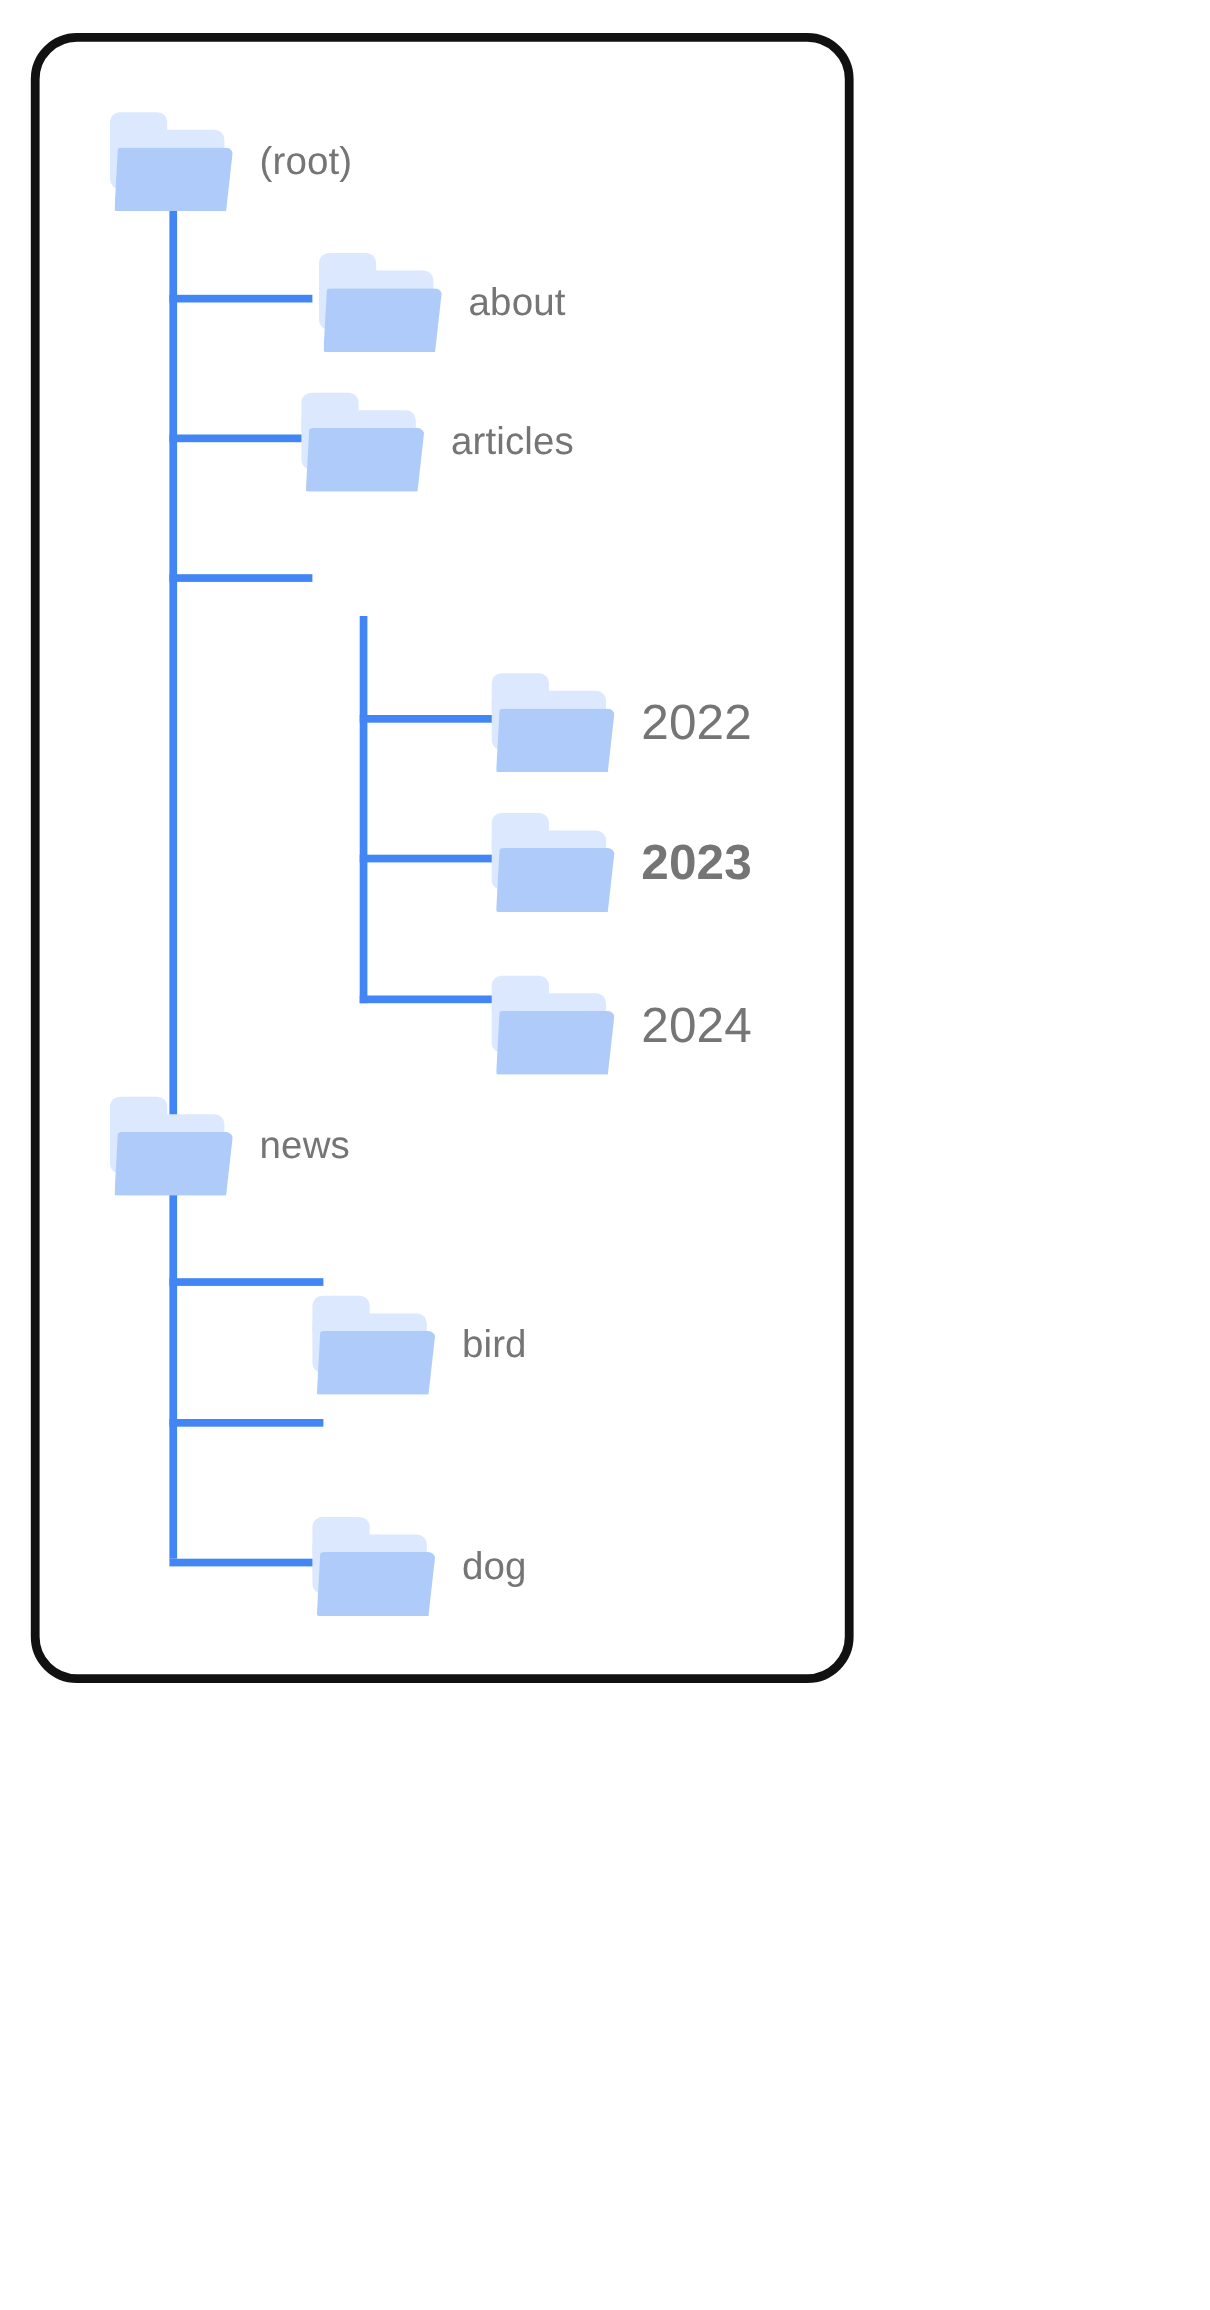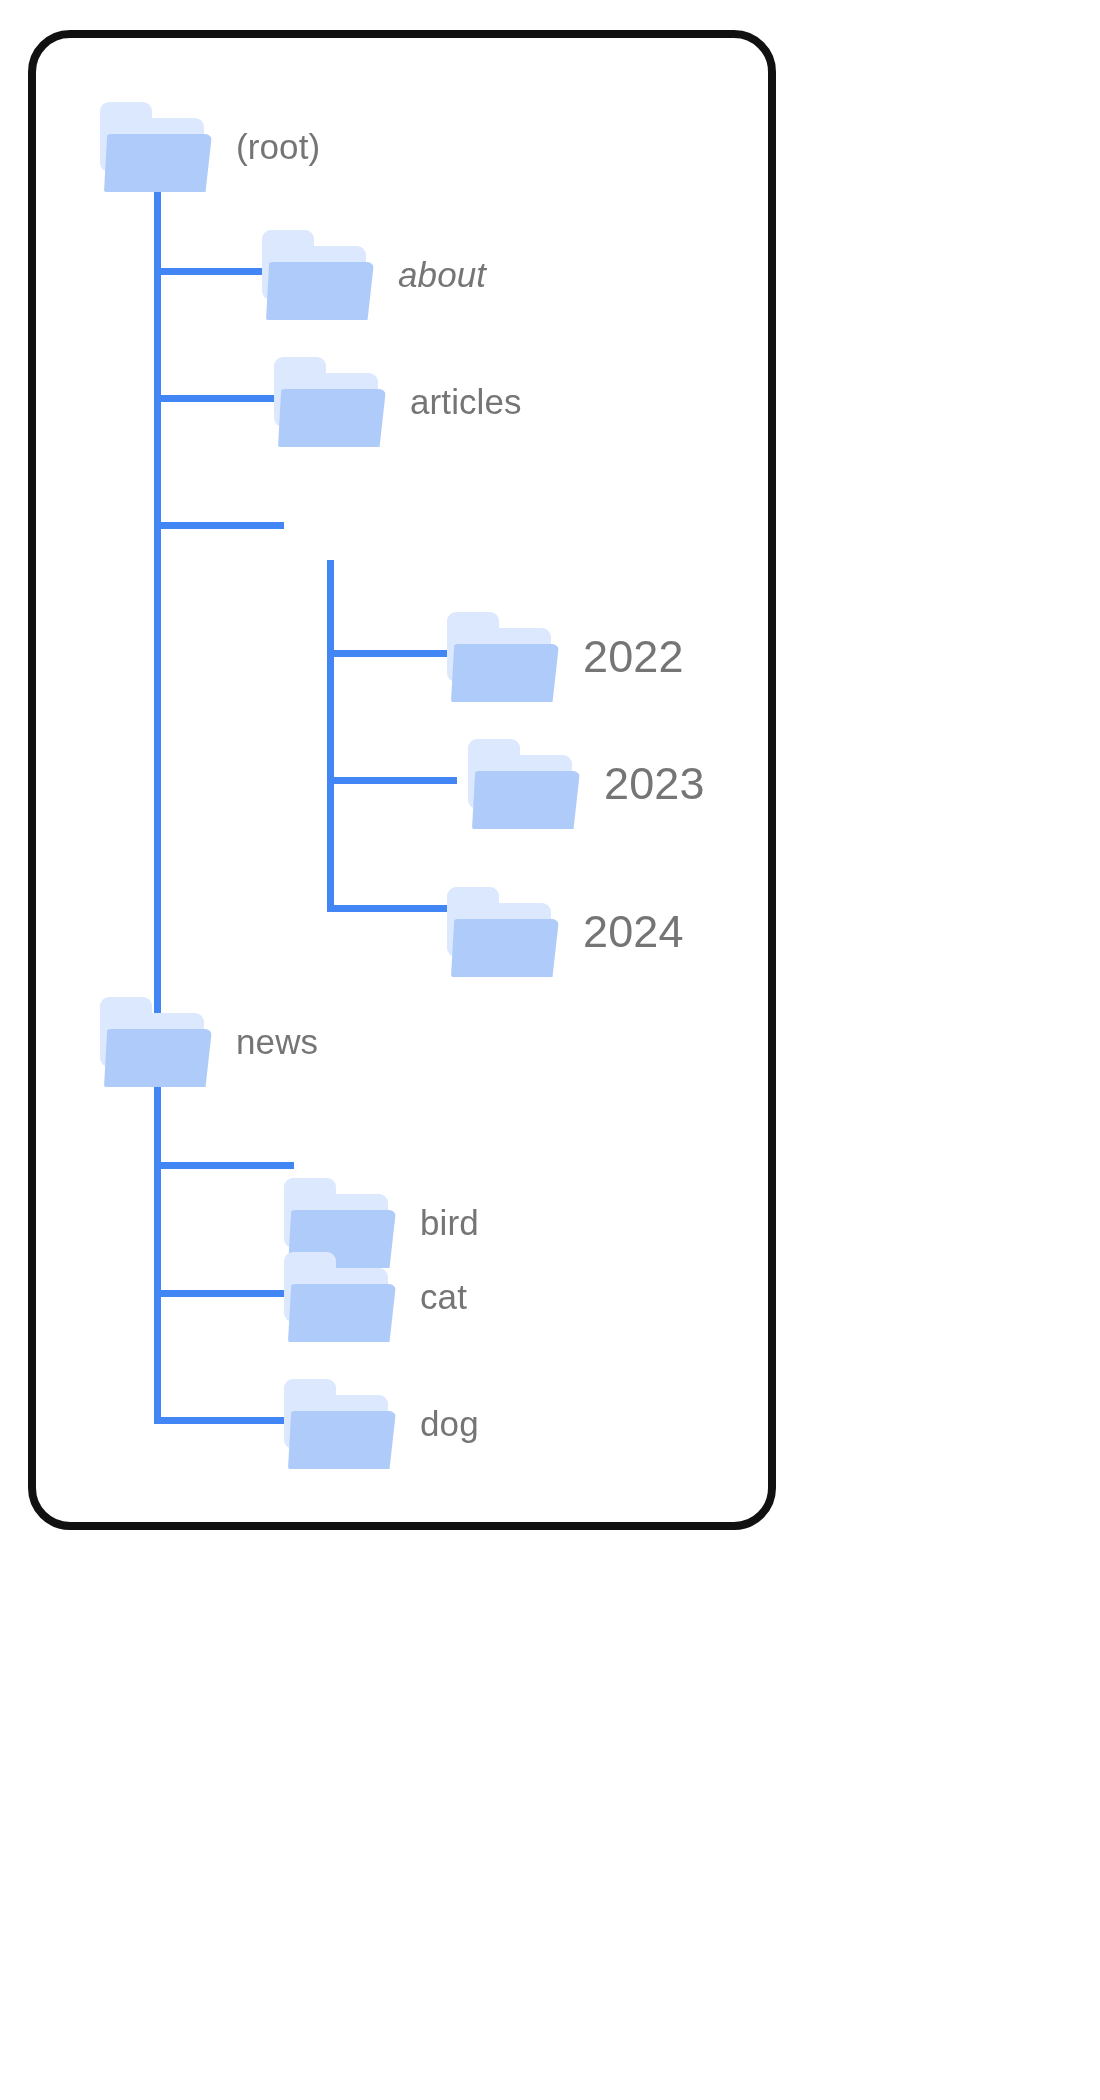--- a/index.html
+++ b/index.html
@@ -125,21 +125,21 @@
 
     <div class="node" style="left:98px; top:100px;">
       <span class="folder">
         <span class="tab"></span>
           <span class="mid"></span>
           <span class="front"></span>
       </span>
       <span class="label">(root)</span>
     </div>
 
-    <div class="node" style="left:260px; top:228px;font-style:italic;">
+    <div class="node" style="left:288px; top:228px;">
       <span class="folder">
         <span class="tab"></span>
           <span class="mid"></span>
           <span class="front"></span>
       </span>
       <span class="label">about</span>
     </div>
 
     <div class="node" style="left:272px; top:355px;">
       <span class="folder">
@@ -153,21 +153,21 @@
 
     <div class="node" style="left:445px; top:610px;">
       <span class="folder">
         <span class="tab"></span>
           <span class="mid"></span>
           <span class="front"></span>
       </span>
       <span class="label small">2022</span>
     </div>
 
-    <div class="node" style="left:466px; top:737px;">
+    <div class="node" style="left:445px; top:737px;font-weight:bold;">
       <span class="folder">
         <span class="tab"></span>
           <span class="mid"></span>
           <span class="front"></span>
       </span>
       <span class="label small">2023</span>
     </div>
 
     <div class="node" style="left:445px; top:885px;">
       <span class="folder">
@@ -189,28 +189,20 @@
 
     <div class="node" style="left:282px; top:1176px;justify-content:center;">
       <span class="folder">
         <span class="tab"></span>
           <span class="mid"></span>
           <span class="front"></span>
       </span>
       <span class="label">bird</span>
     </div>
 
-    <div class="node" style="left:282px; top:1250px;">
-      <span class="folder">
-        <span class="tab"></span>
-          <span class="mid"></span>
-          <span class="front"></span>
-      </span>
-      <span class="label">cat</span>
-    </div>
 
     <div class="node" style="left:282px; top:1377px;">
       <span class="folder">
         <span class="tab"></span>
           <span class="mid"></span>
           <span class="front"></span>
       </span>
       <span class="label">dog</span>
     </div>
 

